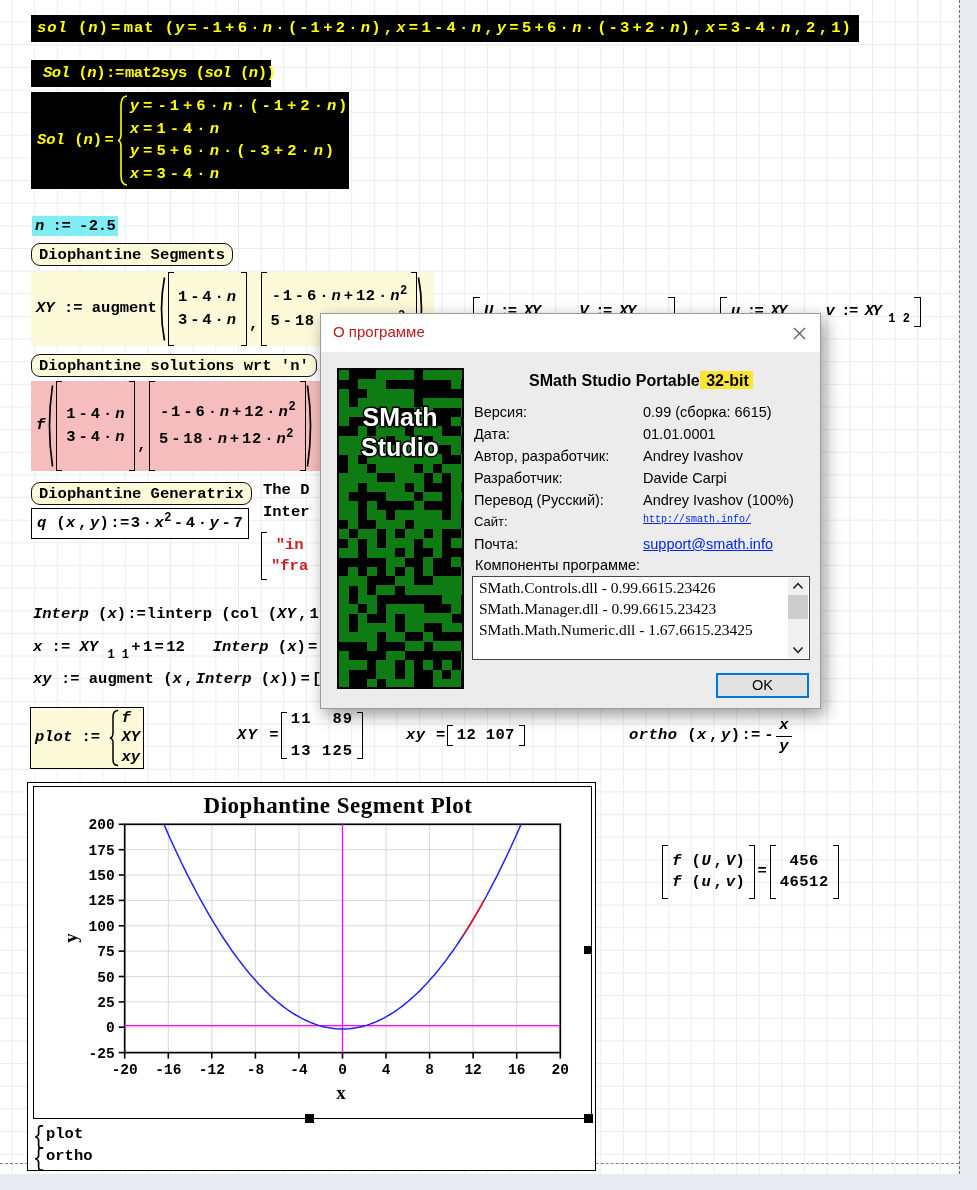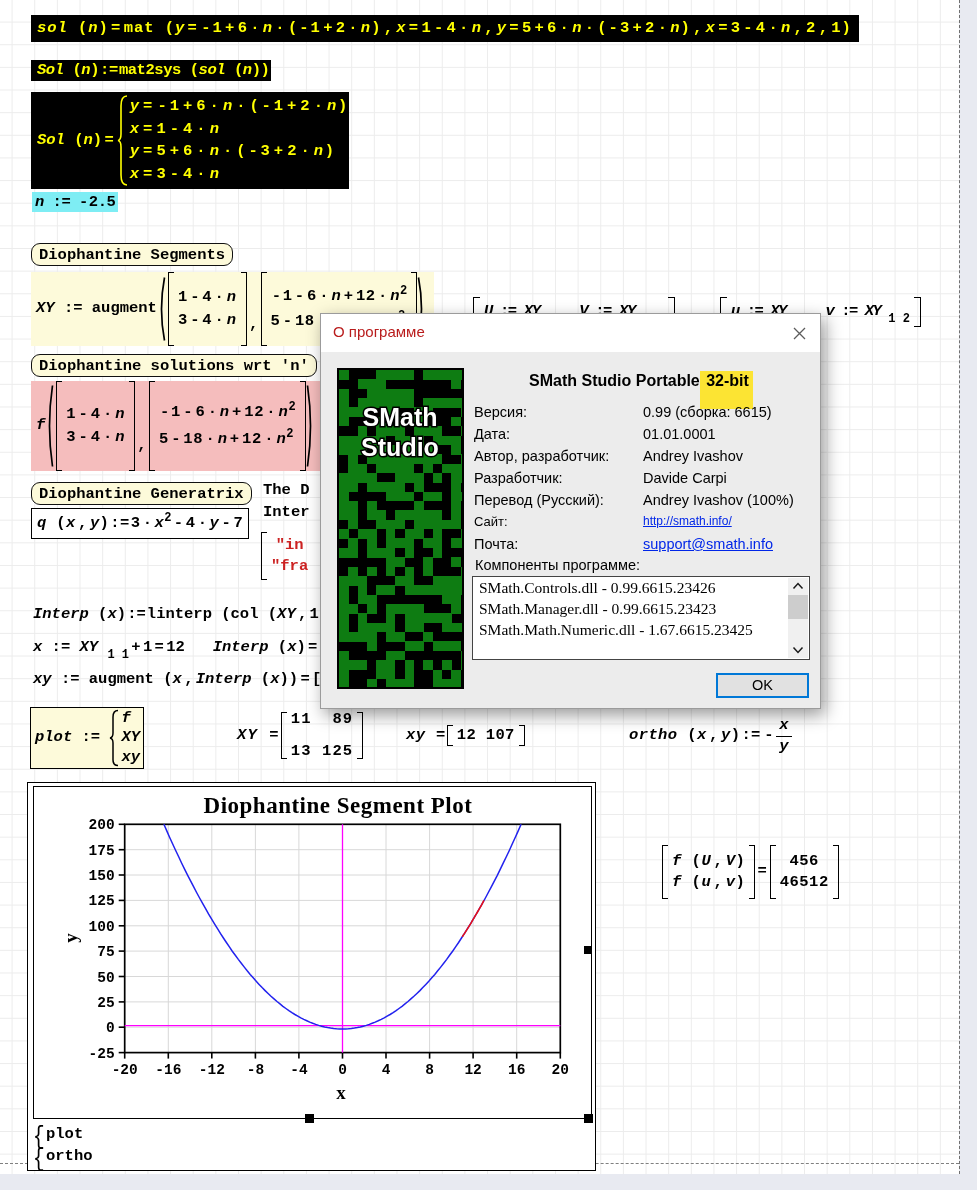--- a/index.html
+++ b/index.html
@@ -29,36 +29,36 @@
 .ptitle { font:bold 23px "Liberation Serif",serif; fill:#000; letter-spacing:0.5px; }
 .paxis { font:bold 19px "Liberation Serif",serif; fill:#000; }
 </style></head><body>
 <div id="sheet"></div>
 <div class="abs" style="left:0;top:1163px;width:959px;border-top:1px dashed #808080;"></div>
 <div class="abs" style="left:959px;top:0;width:18px;height:1174px;background:#e8eaf1;border-left:1px dashed #707070;"></div>
 <div class="abs" style="left:0;top:1174px;width:977px;height:16px;background:#e8eaf1;"></div>
 <div class="m bb" style="left:31px;top:15px;width:828px;height:27px;padding-left:6px;letter-spacing:0.95px;">
 <span><i>sol</i>&nbsp;(<i>n</i>)<span class="o">=</span>mat&nbsp;(<i>y</i><span class="o">=</span><span class="oo">-</span>1<span class="o">+</span>6<span class="o">·</span><i>n</i><span class="o">·</span>(<span class="oo">-</span>1<span class="o">+</span>2<span class="o">·</span><i>n</i>)<span class="o">,</span><i>x</i><span class="o">=</span>1<span class="o">-</span>4<span class="o">·</span><i>n</i><span class="o">,</span><i>y</i><span class="o">=</span>5<span class="o">+</span>6<span class="o">·</span><i>n</i><span class="o">·</span>(<span class="oo">-</span>3<span class="o">+</span>2<span class="o">·</span><i>n</i>)<span class="o">,</span><i>x</i><span class="o">=</span>3<span class="o">-</span>4<span class="o">·</span><i>n</i><span class="o">,</span>2<span class="o">,</span>1)</span>
   </div>
-<div class="m bb" style="left:31px;top:60px;width:240px;height:21px;padding-left:6px;letter-spacing:-0.45px;align-items:center;">
+<div class="m bb" style="left:31px;top:60px;width:240px;height:27px;padding-left:12px;letter-spacing:-0.45px;align-items:center;">
 <span><i>Sol</i>&nbsp;(<i>n</i>)<span class="oo">:=</span>mat2sys&nbsp;(<i>sol</i>&nbsp;(<i>n</i>))</span>
   </div>
 <div class="m bb" style="left:31px;top:92px;width:318px;height:97px;padding-left:6px;">
 <span><i>Sol</i>&nbsp;(<i>n</i>)<span class="o">=</span></span>
 <svg width="12" height="93" style="margin:0 2px 0 1px">
       <path d="M 10 2 Q 4 2 4 12 L 4 40 Q 4 46 1 46.5 Q 4 47 4 53 L 4 81 Q 4 91 10 91" fill="none" stroke="#ffff00" stroke-width="1.6"></path>
     </svg>
 <div class="col" style="gap:7px;letter-spacing:1.7px;">
 <div><i>y</i><span class="o">=</span><span class="oo">-</span>1<span class="o">+</span>6<span class="o">·</span><i>n</i><span class="o">·</span>(<span class="oo">-</span>1<span class="o">+</span>2<span class="o">·</span><i>n</i>)</div>
 <div><i>x</i><span class="o">=</span>1<span class="o">-</span>4<span class="o">·</span><i>n</i></div>
 <div><i>y</i><span class="o">=</span>5<span class="o">+</span>6<span class="o">·</span><i>n</i><span class="o">·</span>(<span class="oo">-</span>3<span class="o">+</span>2<span class="o">·</span><i>n</i>)</div>
 <div><i>x</i><span class="o">=</span>3<span class="o">-</span>4<span class="o">·</span><i>n</i></div>
 </div>
   </div>
-<div class="m" style="left:32px;top:192px;background:#7eedf4;height:20px;padding:3px 3px 0 3px;letter-spacing:-0.5px;"><i>n</i>&nbsp;:=&nbsp;<span style="margin-right:1px">-</span>2.5</div>
+<div class="m" style="left:32px;top:216px;background:#7eedf4;height:20px;padding:3px 3px 0 3px;letter-spacing:-0.5px;"><i>n</i>&nbsp;:=&nbsp;<span style="margin-right:1px">-</span>2.5</div>
 <div class="tag" style="left:31px;top:243px;">Diophantine&nbsp;Segments</div>
 <div class="m row" style="left:31px;top:272px;background:#fdfada;height:74px;padding:0 8px 0 5px;">
 <span><i>XY</i>&nbsp;:=&nbsp;augment</span>
 <svg width="9" height="66" style="flex:none">
       <path d="M 7.5 1.5 Q 1.5 33.0 7.5 64.5" fill="none" stroke="#000" stroke-width="1.7"></path>
     </svg>
 <span class="brl" style="margin-left:2px"></span>
 <span class="mat" style="gap:7px;letter-spacing:0.6px;">
       <div>1<span class="o">-</span>4<span class="o">·</span><i>n</i></div>
       <div>3<span class="o">-</span>4<span class="o">·</span><i>n</i></div>
@@ -392,33 +392,33 @@
       <rect x="93.60" y="308.88" width="28.38" height="9.66" fill="#0e7c12"></rect>
       <rect x="9.36" y="318.24" width="19.02" height="9.66" fill="#0e7c12"></rect>
       <rect x="37.44" y="318.24" width="9.66" height="9.66" fill="#0e7c12"></rect>
       <rect x="56.16" y="318.24" width="9.66" height="9.66" fill="#0e7c12"></rect>
       <rect x="74.88" y="318.24" width="9.66" height="9.66" fill="#0e7c12"></rect>
       <rect x="102.96" y="318.24" width="9.66" height="9.66" fill="#0e7c12"></rect>
       <rect x="121.68" y="318.24" width="9.66" height="9.66" fill="#0e7c12"></rect>
 <text x="61" y="56" text-anchor="middle" font-family="Liberation Sans" font-size="25" font-weight="bold" fill="#fff" stroke="#000" stroke-width="3" paint-order="stroke" shape-rendering="auto">SMath</text>
 <text x="61" y="86" text-anchor="middle" font-family="Liberation Sans" font-size="25" font-weight="bold" fill="#fff" stroke="#000" stroke-width="3" paint-order="stroke" shape-rendering="auto">Studio</text>
 </svg>
-<div style="position:absolute;left:155px;top:58px;width:330px;text-align:center;font-size:16px;font-weight:bold;">SMath Studio Portable<span style="background:#fce433;padding:1px 4px 20px 2px;"> 32-bit</span></div>
+<div style="position:absolute;left:155px;top:58px;width:330px;text-align:center;font-size:16px;font-weight:bold;">SMath Studio Portable<span style="background:#fce433;padding:1px 4px 0 2px;"> 32-bit</span></div>
 <div style="position:absolute;left:153px;top:90px;font-size:14.5px;">Версия:</div>
     <div style="position:absolute;left:322px;top:90px;font-size:14.5px;">0.99 (сборка: 6615)</div>
     <div style="position:absolute;left:153px;top:112px;font-size:14.5px;">Дата:</div>
     <div style="position:absolute;left:322px;top:112px;font-size:14.5px;">01.01.0001</div>
     <div style="position:absolute;left:153px;top:134px;font-size:14.5px;">Автор, разработчик:</div>
     <div style="position:absolute;left:322px;top:134px;font-size:14.5px;">Andrey Ivashov</div>
     <div style="position:absolute;left:153px;top:156px;font-size:14.5px;">Разработчик:</div>
     <div style="position:absolute;left:322px;top:156px;font-size:14.5px;">Davide Carpi</div>
     <div style="position:absolute;left:153px;top:178px;font-size:14.5px;">Перевод (Русский):</div>
     <div style="position:absolute;left:322px;top:178px;font-size:14.5px;">Andrey Ivashov (100%)</div>
     <div style="position:absolute;left:153px;top:200px;font-size:13px;">Сайт:</div>
-    <div style="position:absolute;left:322px;top:200px;font-size:12px;color:#0026e8;text-decoration:underline;">http://smath.info/</div>
+    <div style="position:absolute;left:322px;top:200px;font-size:10px;color:#0026e8;text-decoration:underline;font-family:Liberation Mono, monospace;">http://smath.info/</div>
     <div style="position:absolute;left:153px;top:222px;font-size:14.5px;">Почта:</div>
     <div style="position:absolute;left:322px;top:222px;font-size:14.5px;color:#0026e8;text-decoration:underline;">support@smath.info</div>
 <div style="position:absolute;left:154px;top:243px;font-size:14.5px;">Компоненты программе:</div>
 <div style="position:absolute;left:151px;top:262px;width:338px;height:84px;background:#fff;border:1px solid #444;font-family:'Liberation Serif',serif;font-size:15.5px;padding:1px 0 0 6px;line-height:20.5px;">
       <div style="height:21px;">SMath.Controls.dll - 0.99.6615.23426</div>
       <div style="height:21px;">SMath.Manager.dll - 0.99.6615.23423</div>
       <div style="height:21px;">SMath.Math.Numeric.dll - 1.67.6615.23425</div>
 <div style="position:absolute;right:1px;top:1px;width:20px;height:80px;background:#f0f0f0;">
 <svg style="position:absolute;left:0;top:0;" width="20" height="17">
           <polyline points="5.5,10.5 10,5.5 14.5,10.5" fill="none" stroke="#1a1a1a" stroke-width="1.5"></polyline>

